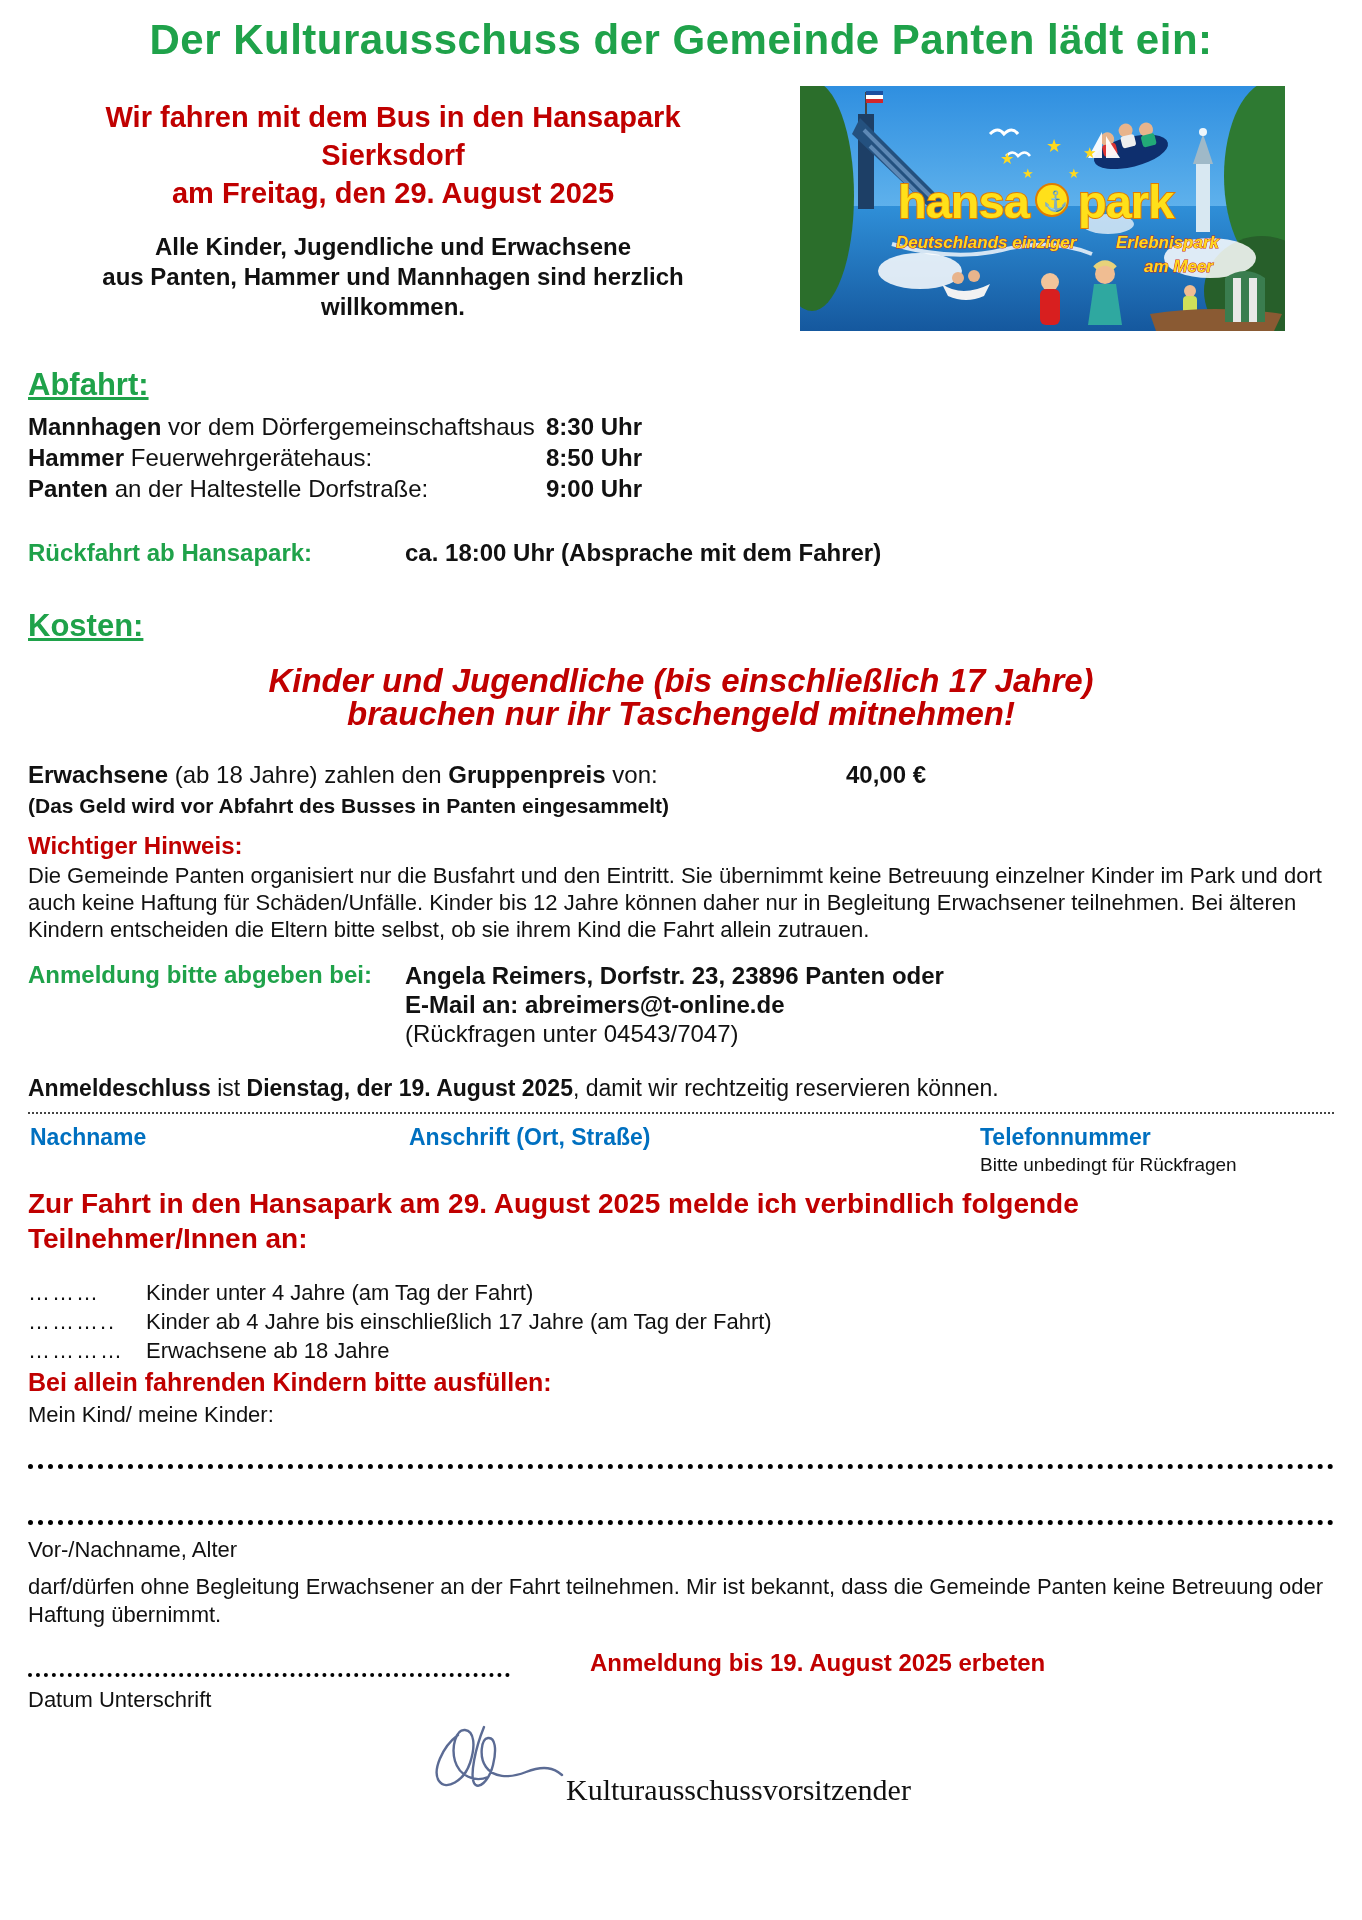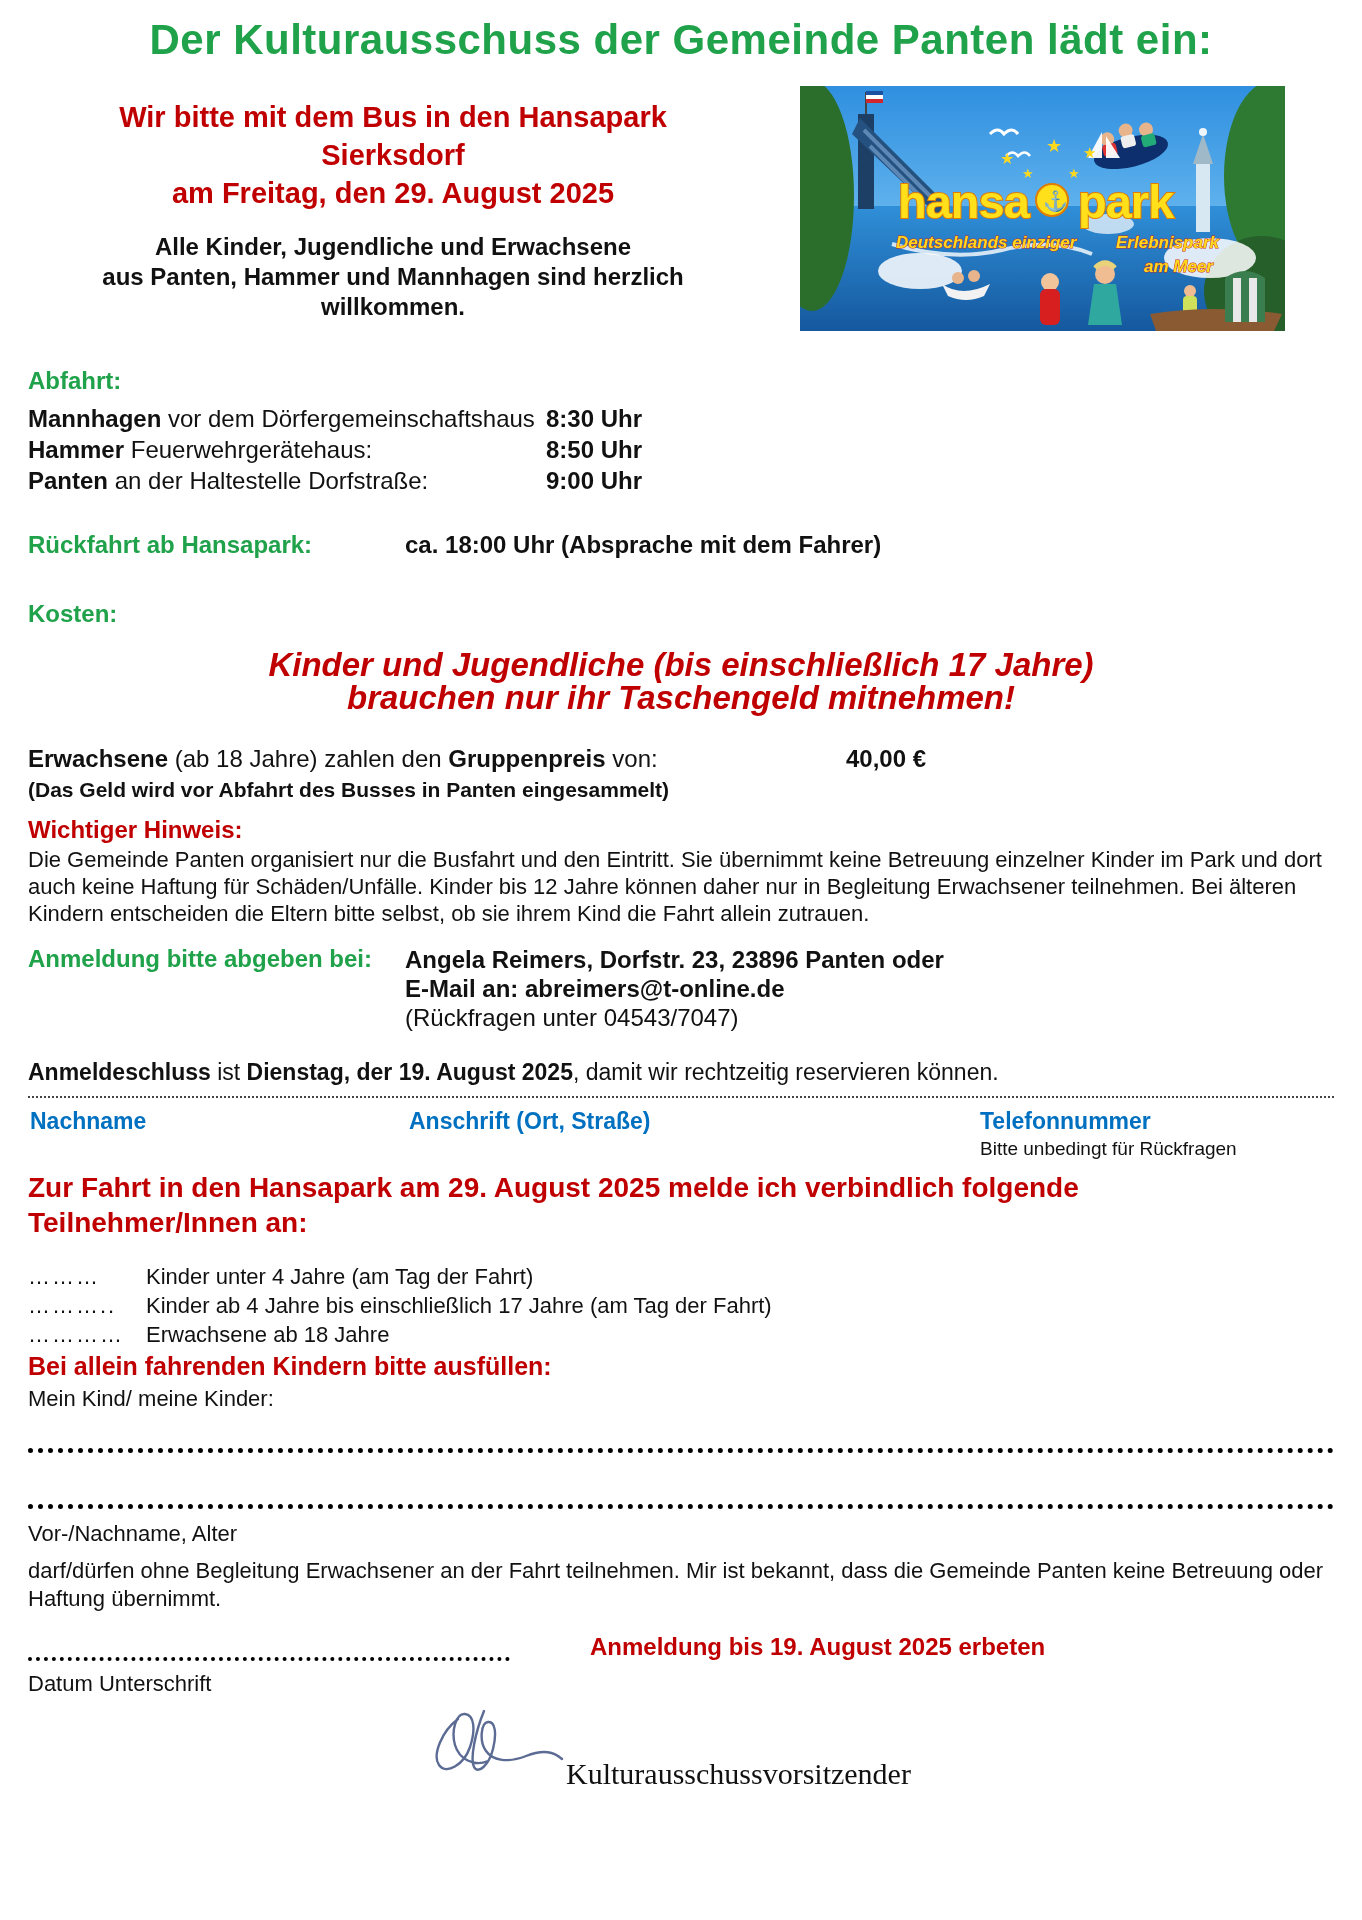--- a/index.html
+++ b/index.html
@@ -16,21 +16,21 @@
   .title{padding-top:16px;text-align:center;font-size:42px;font-weight:700;
          color:var(--green);letter-spacing:.5px;}
 
   .header-row{display:flex;margin:22px 28px 0;align-items:flex-start;}
   .intro{width:730px;padding-top:12px;}
   .red-heading{color:var(--darkred);font-weight:700;font-size:29px;line-height:38px;text-align:center;}
   .welcome{margin-top:20px;font-weight:700;font-size:24px;line-height:30px;text-align:center;}
   .park{margin-left:auto;margin-right:49px;width:485px;height:245px;flex:none;}
 
   .sect{margin-left:28px;margin-right:28px;}
-  .gh{color:var(--green);font-weight:700;font-size:24px;}
+  .gh{color:var(--green);font-weight:700;font-size:31px;text-decoration:underline;}
   .abfahrt{margin-top:36px;}
   .rows{margin-top:8px;}
   .row{position:relative;font-size:24px;line-height:31px;}
   .row .place{font-weight:700;}
   .row .time{position:absolute;left:518px;top:0;font-weight:700;}
 
   .rueckfahrt{position:relative;margin-top:34px;font-size:24px;line-height:30px;height:30px;}
   .rueckfahrt .glabel{color:var(--green);font-weight:700;}
   .rueckfahrt .glabel .u{}
   .rueckfahrt .value{position:absolute;left:377px;top:0;font-weight:700;}
@@ -91,21 +91,21 @@
 </head>
 <body>
 
 <div class="page">
 
   <div class="title">Der Kulturausschuss der Gemeinde Panten lädt ein:</div>
 
   <div class="header-row">
     <div class="intro">
       <div class="red-heading">
-        <div>Wir bitte mit dem Bus in den Hansapark</div>
+        <div>Wir fahren mit dem Bus in den Hansapark</div>
         <div>Sierksdorf</div>
         <div>am Freitag, den 29. August 2025</div>
       </div>
       <div class="welcome">
         <div>Alle Kinder, Jugendliche und Erwachsene</div>
         <div>aus Panten, Hammer und Mannhagen sind herzlich</div>
         <div>willkommen.</div>
       </div>
     </div>
 

